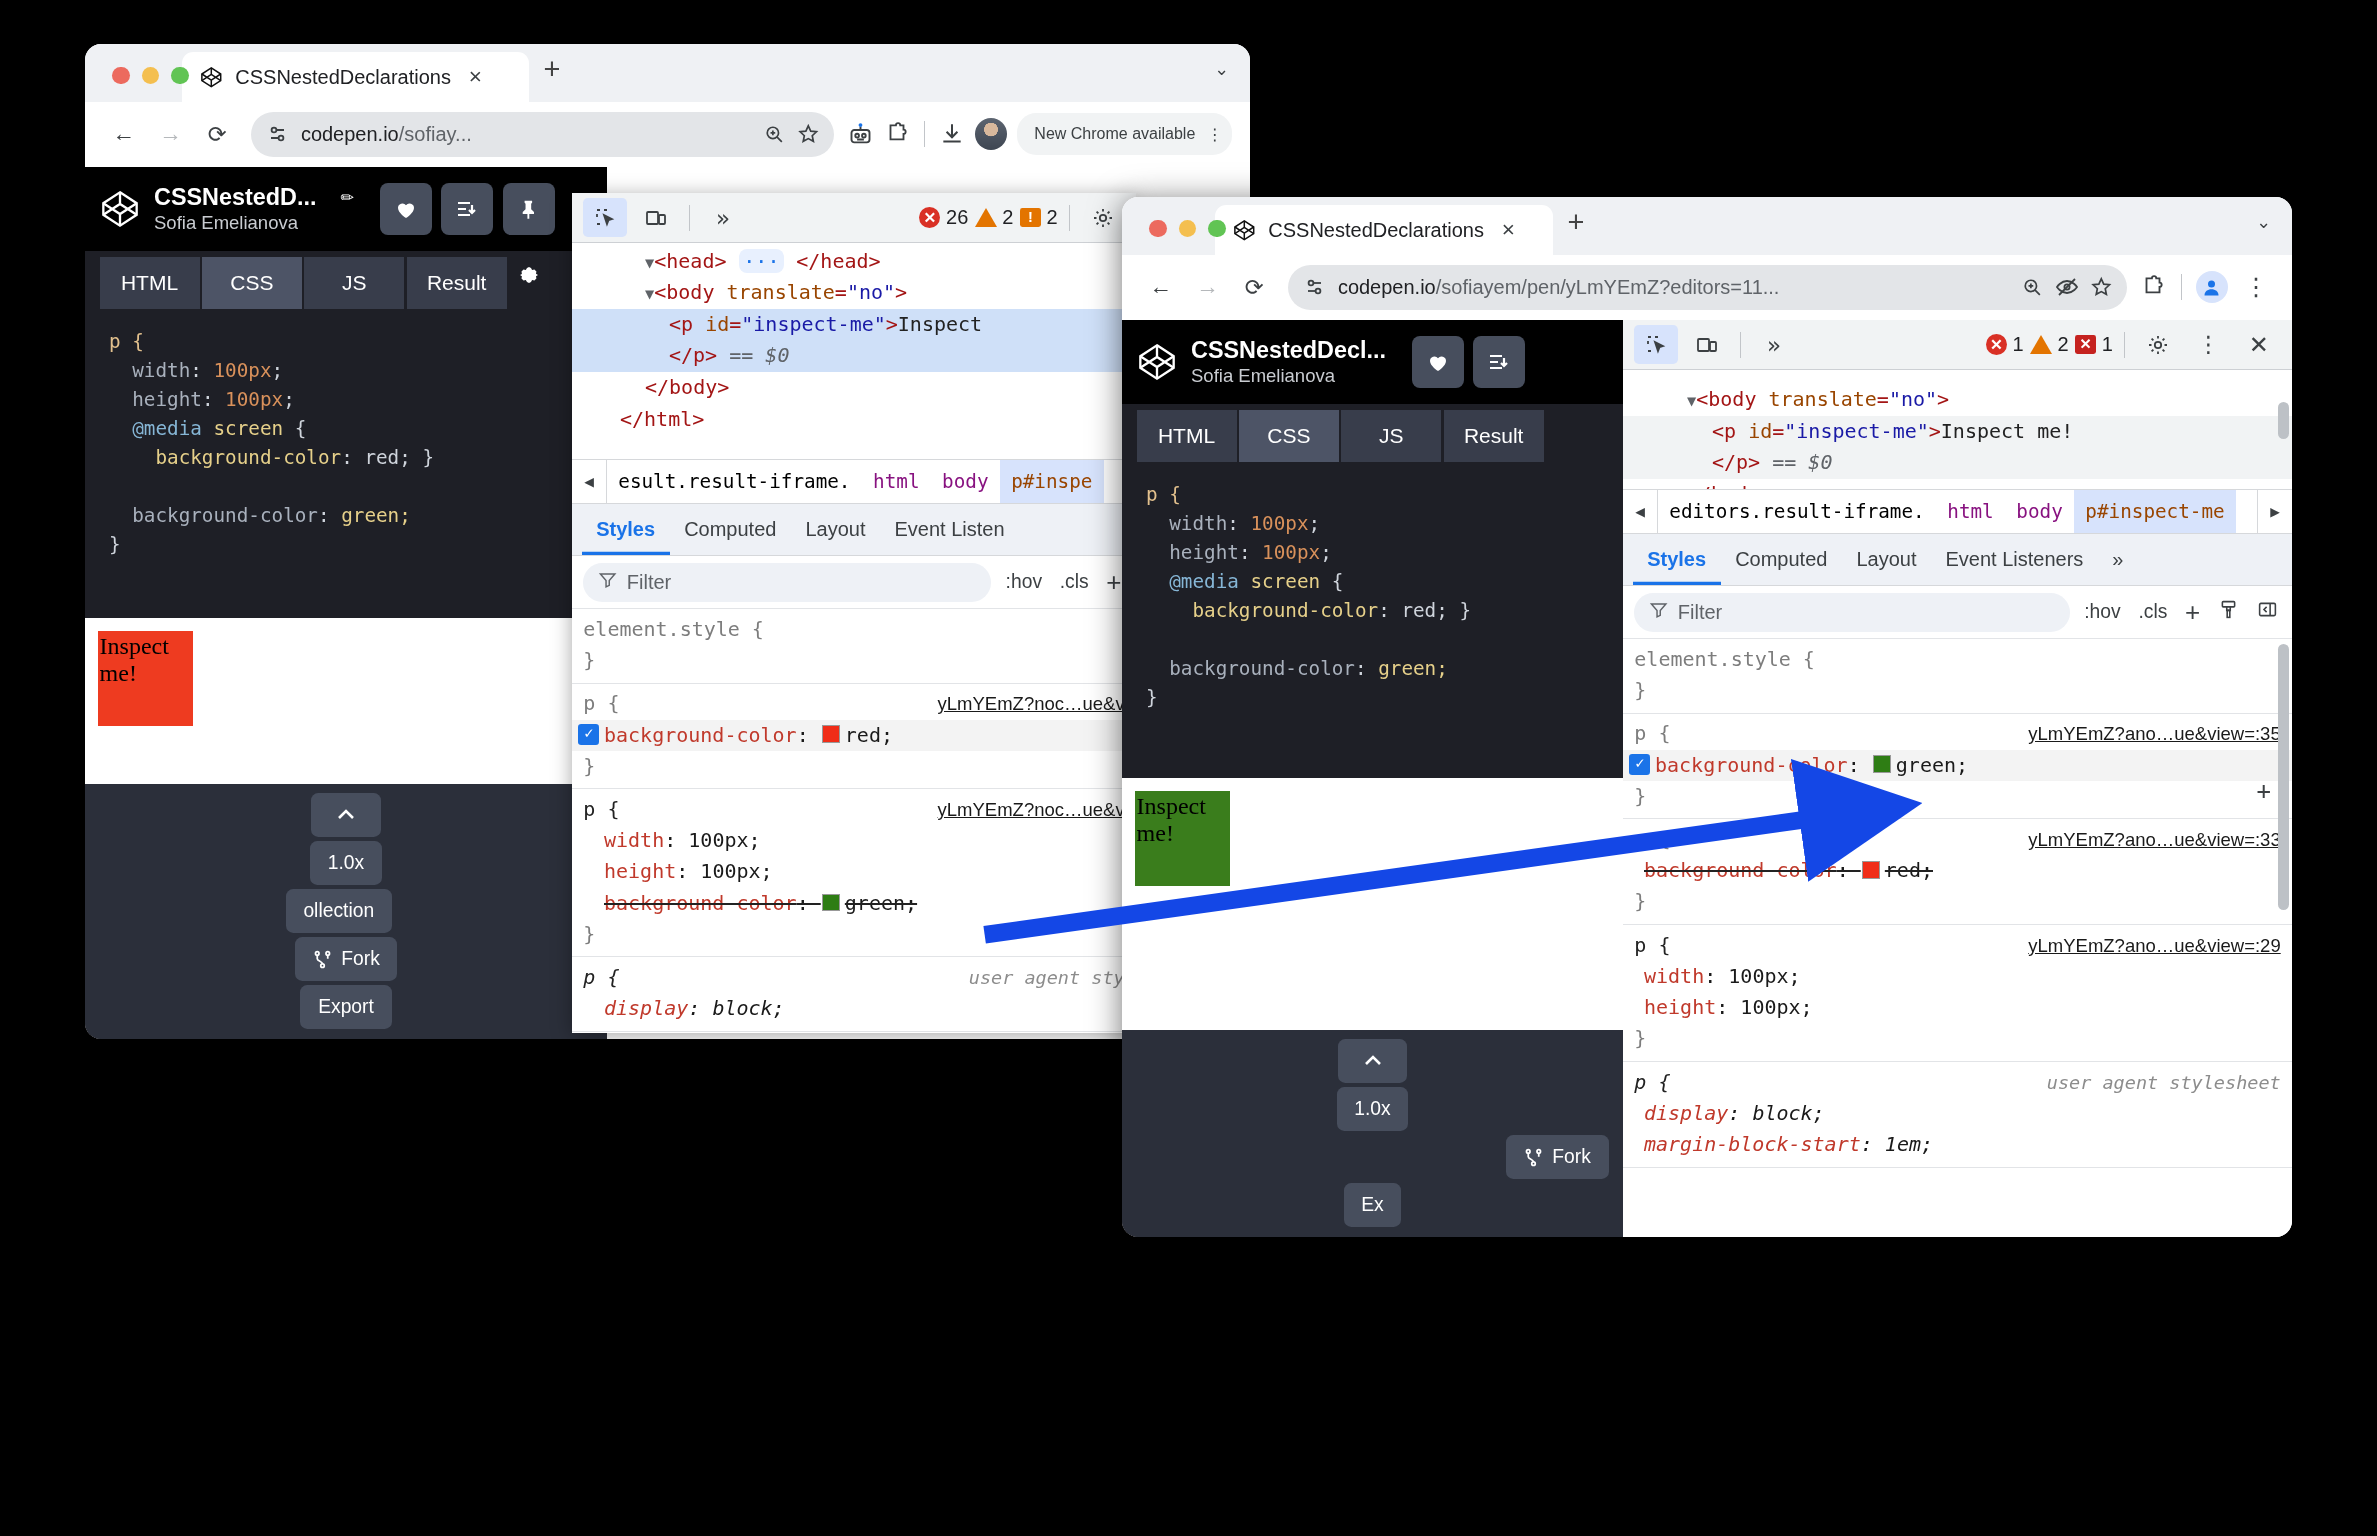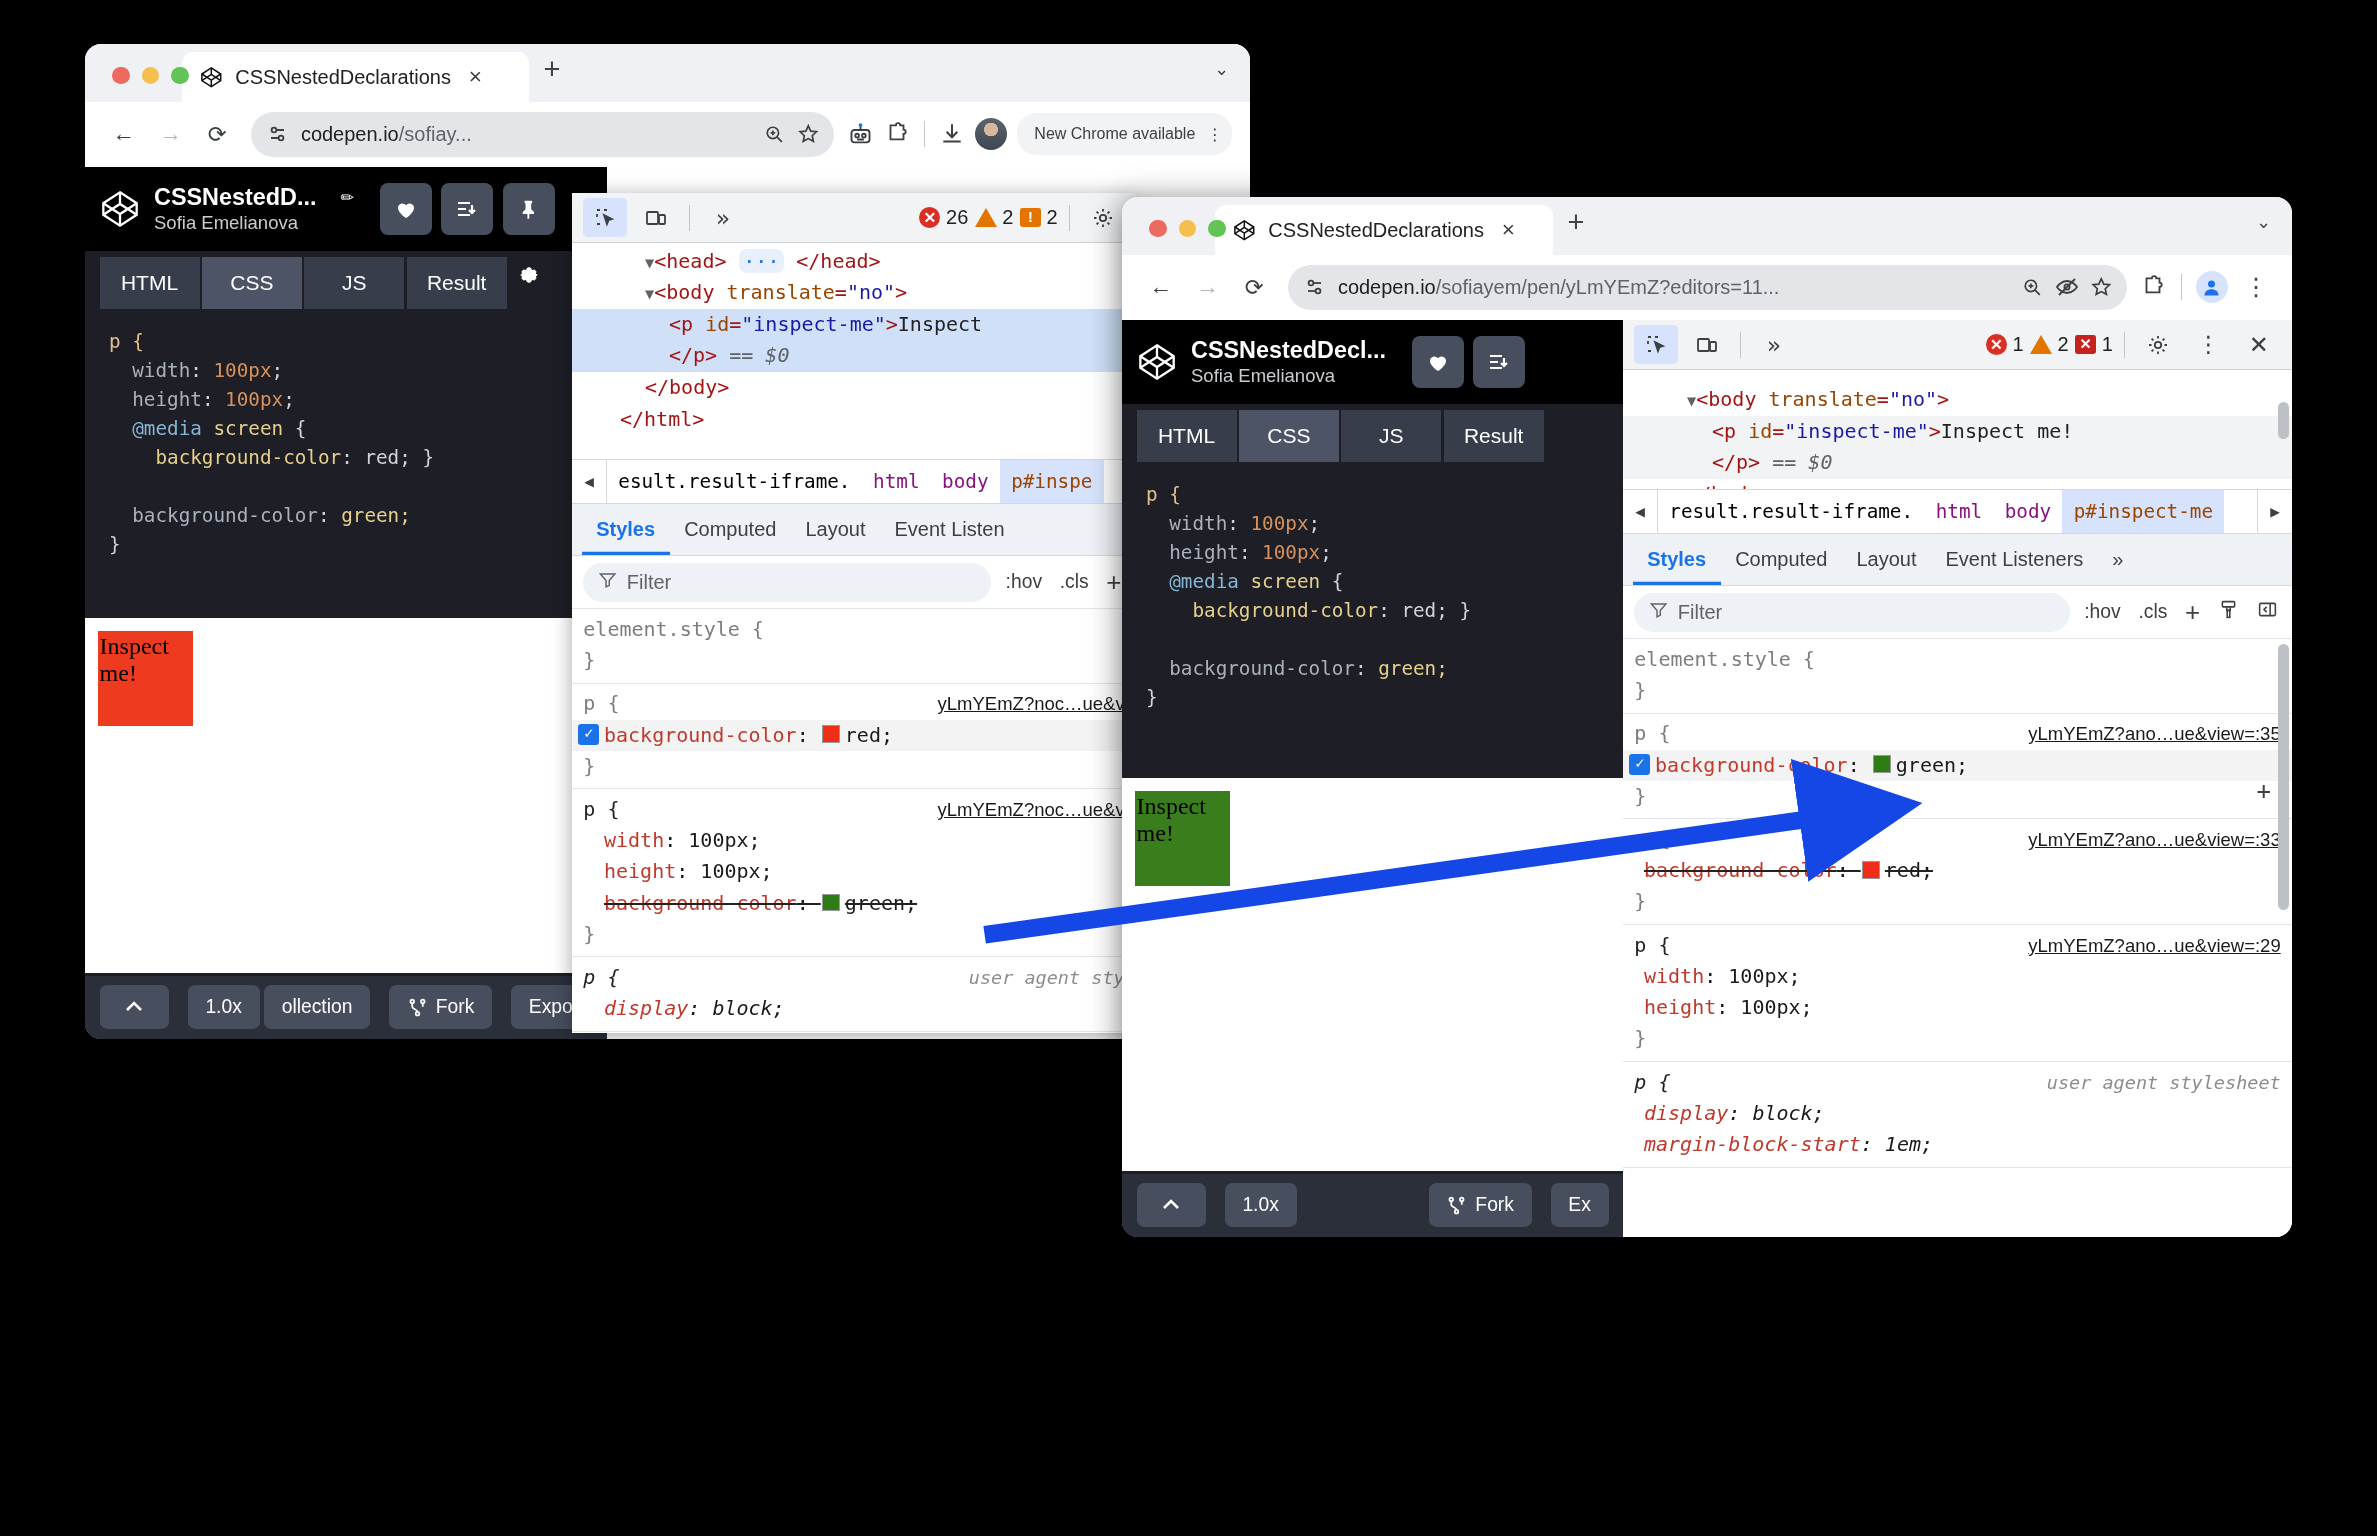--- a/index.html
+++ b/index.html
@@ -59,21 +59,21 @@
             display:flex; align-items:center; justify-content:center; margin-right:2.4px; cursor:pointer; }
   .cp-tab.active { background:#4d5466; }
   .cp-gear { color:#fff; font-size:22.6px; margin-left:8px; align-self:center; padding-bottom:4.8px; cursor:pointer; }
   .cp-code { background:#1e1f26; padding:19.3px 24px; font-family:"DejaVu Sans Mono", monospace;
              font-size:19.3px; line-height:1.5; white-space:pre; }
   .k-sel{color:#e2c08d;} .k-prop{color:#a9b1bd;} .k-num{color:#d9915b;}
   .k-at{color:#86b6d6;} .k-word{color:#e6d08a;} .k-br{color:#cfd4dc;} .k-val{color:#e6d08a;}
   .cp-result { background:#fff; }
   .cp-box { font-family:"Liberation Serif", serif; font-size:24px; color:#000;
             width:95px; height:95px; margin:13px; padding:1.6px 0 0 1.6px; }
-  .cp-foot { background:#2b2f3a; display:flex; align-items:center; gap:19px; padding:9.7px 14.5px; }
+  .cp-foot { background:#2b2f3a; display:flex; align-items:center; gap:4px; padding:9.7px 14.5px;flex-direction:column; }
   .cp-fbtn { background:#474e5d; color:#fff; border-radius:7.3px; height:44px; display:flex;
              align-items:center; justify-content:center; font-size:19.3px; padding:0 17.7px; cursor:pointer; }
 
   
   .dt { background:#fff; font-family:"DejaVu Sans Mono", monospace; }
   .dt-toolbar { background:#f1f3f4; height:50px; display:flex; align-items:center;
                 padding:0 11.3px; gap:6.4px; border-bottom:0.8px solid #cdd0d4; }
   .dt-tb-btn { width:44px; height:39px; display:flex; align-items:center; justify-content:center;
                color:#3c4043; border-radius:4.8px; cursor:pointer; }
   .dt-tb-btn.sel { background:#d7e3fc; }
@@ -638,21 +638,21 @@
         </div>
         <div class="dom-row sel" style="padding-left:89px; background:#f1f3f4;">
           <span class="tag">&lt;/p&gt;</span> <span class="dollar">== $0</span>
         </div>
         <div class="dom-row" style="padding-left:64px;"><span class="tag">&lt;/body&gt;</span></div>
         <div class="scroll-v" style="top:32px; height:37px;"></div>
       </div>
 
       <div class="crumbs">
         <span class="crumb-arrow">◀</span>
-        <span class="crumb">result.result-iframe.</span>
+        <span class="crumb">editors.result-iframe.</span>
         <span class="crumb node">html</span>
         <span class="crumb node">body</span>
         <span class="crumb cur">p#inspect-me</span>
         <span class="crumb-arrow r" style="margin-left:auto;">▶</span>
       </div>
 
       <div class="dt-tabs">
         <span class="dt-tab active">Styles</span>
         <span class="dt-tab">Computed</span>
         <span class="dt-tab">Layout</span>

